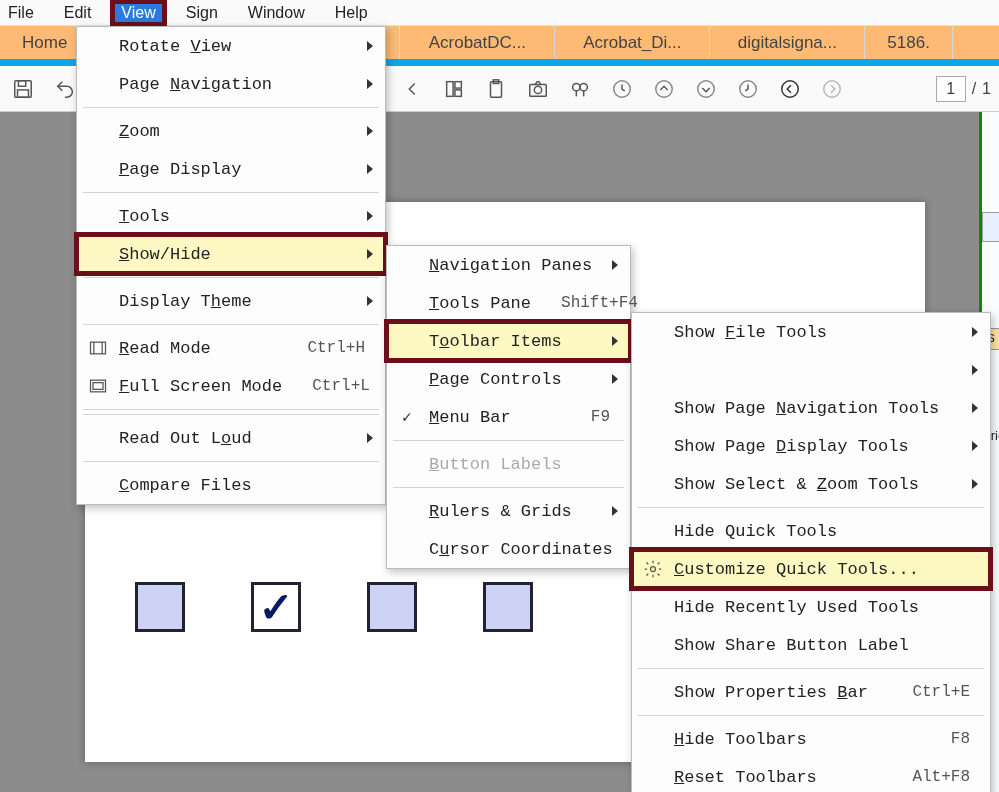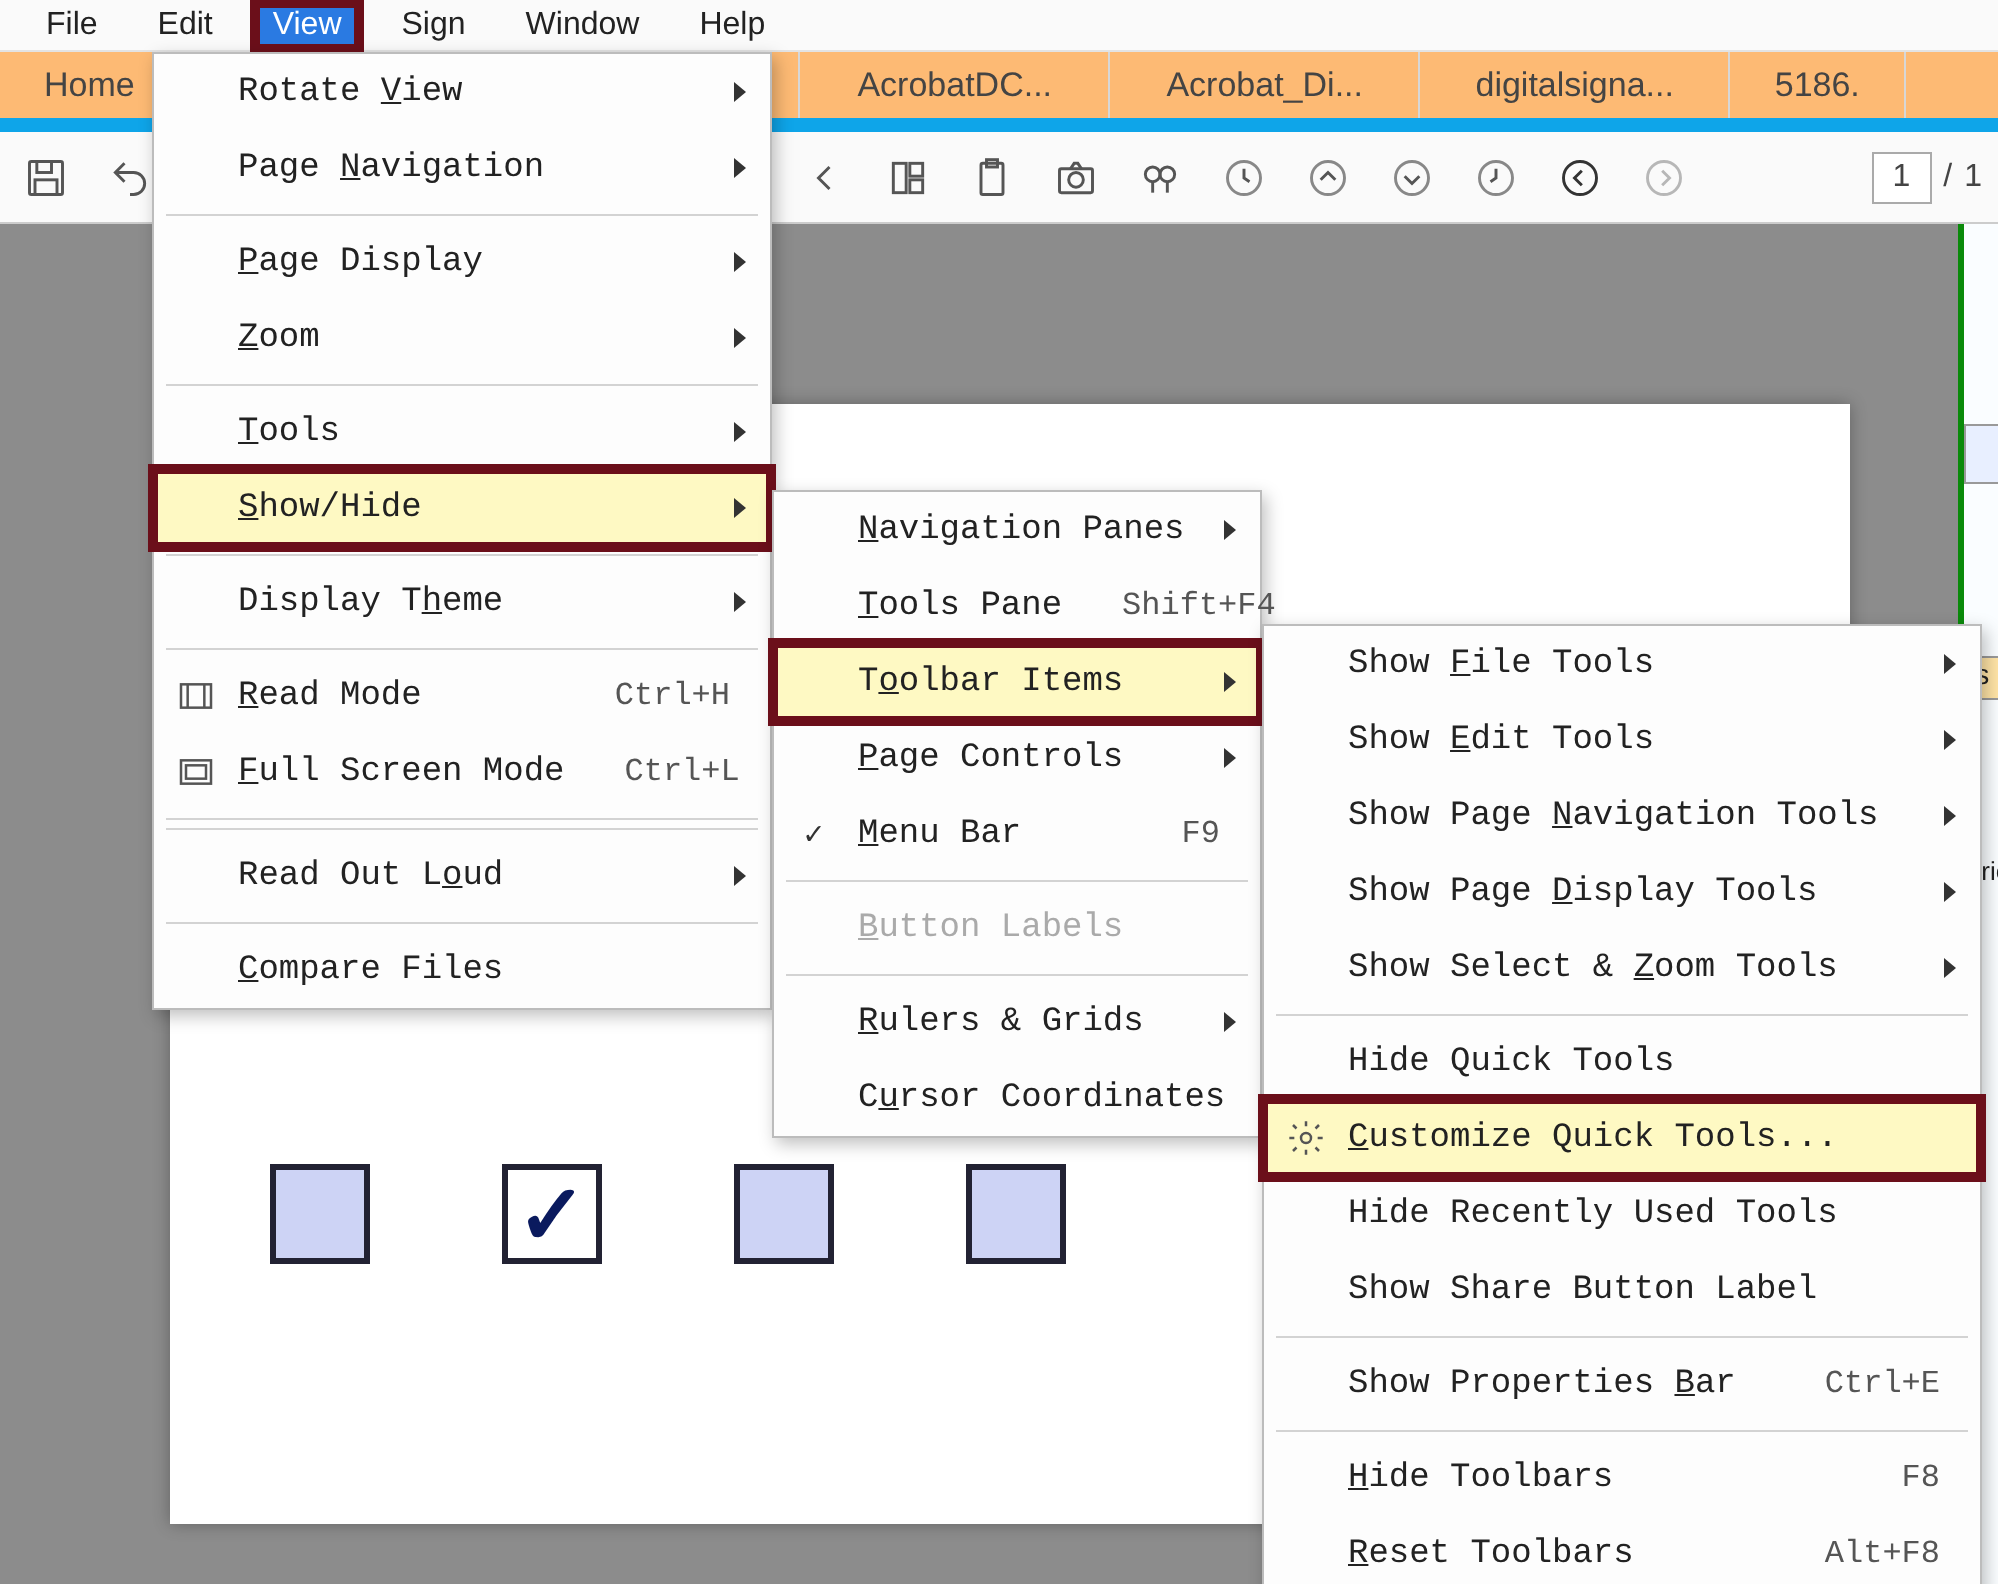--- a/index.html
+++ b/index.html
@@ -9,21 +9,21 @@
     background: #fff;
     width: 999px;
     height: 792px;
     overflow: hidden;
     position: relative;
     color: #222;
   }
   .menubar {
     display: flex;
     gap: 14px;
-    padding: 2px 15px;
+    padding: 2px 0;
     background: #fafafa;
     border-bottom: 1px solid #e3e3e3;
     height: 26px;
     align-items: center;
     font-size: 16px;
   }
   .menubar .menu {
     padding: 2px 8px;
     cursor: default;
   }
@@ -305,25 +305,25 @@
   <div class="item">
       <span class="lbl"><span>Rotate <u>V</u>iew</span></span>
       <span class="arrow"></span>
     </div>
   <div class="item">
       <span class="lbl"><span>Page <u>N</u>avigation</span></span>
       <span class="arrow"></span>
     </div>
   <div class="sep"></div>
   <div class="item">
+      <span class="lbl"><u>Z</u>oom</span>
+      <span class="arrow"></span>
+    </div>
+  <div class="item">
       <span class="lbl"><u>P</u>age Display</span>
-      <span class="arrow"></span>
-    </div>
-  <div class="item">
-      <span class="lbl"><u>Z</u>oom</span>
       <span class="arrow"></span>
     </div>
   <div class="sep"></div>
   <div class="item">
       <span class="lbl"><u>T</u>ools</span>
       <span class="arrow"></span>
     </div>
   <div class="item hover redbox">
       <span class="lbl"><u>S</u>how/Hide</span>
       <span class="arrow"></span>
@@ -402,21 +402,20 @@
       <span class="lbl">C<u>u</u>rsor Coordinates</span>
     </div>
 </div>
 
 <div class="dropdown" id="submenu-toolbar">
   <div class="item">
       <span class="lbl">Show <u>F</u>ile Tools</span>
       <span class="arrow"></span>
     </div>
   <div class="item">
-      <span class="lbl">Show <u>E</u>dit Tools</span>
       <span class="arrow"></span>
     </div>
   <div class="item">
       <span class="lbl">Show Page <u>N</u>avigation Tools</span>
       <span class="arrow"></span>
     </div>
   <div class="item">
       <span class="lbl">Show Page <u>D</u>isplay Tools</span>
       <span class="arrow"></span>
     </div>

